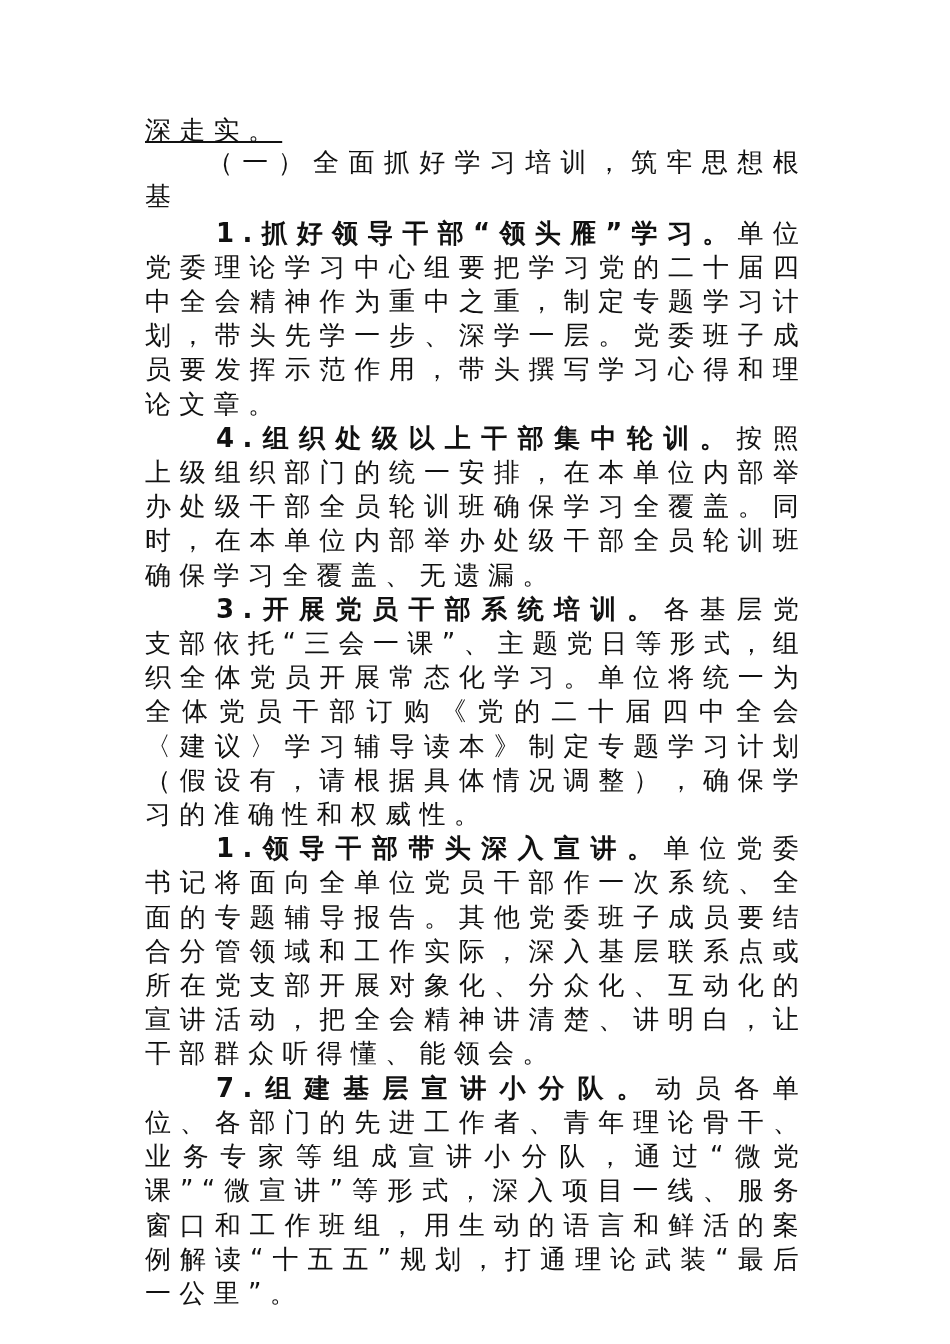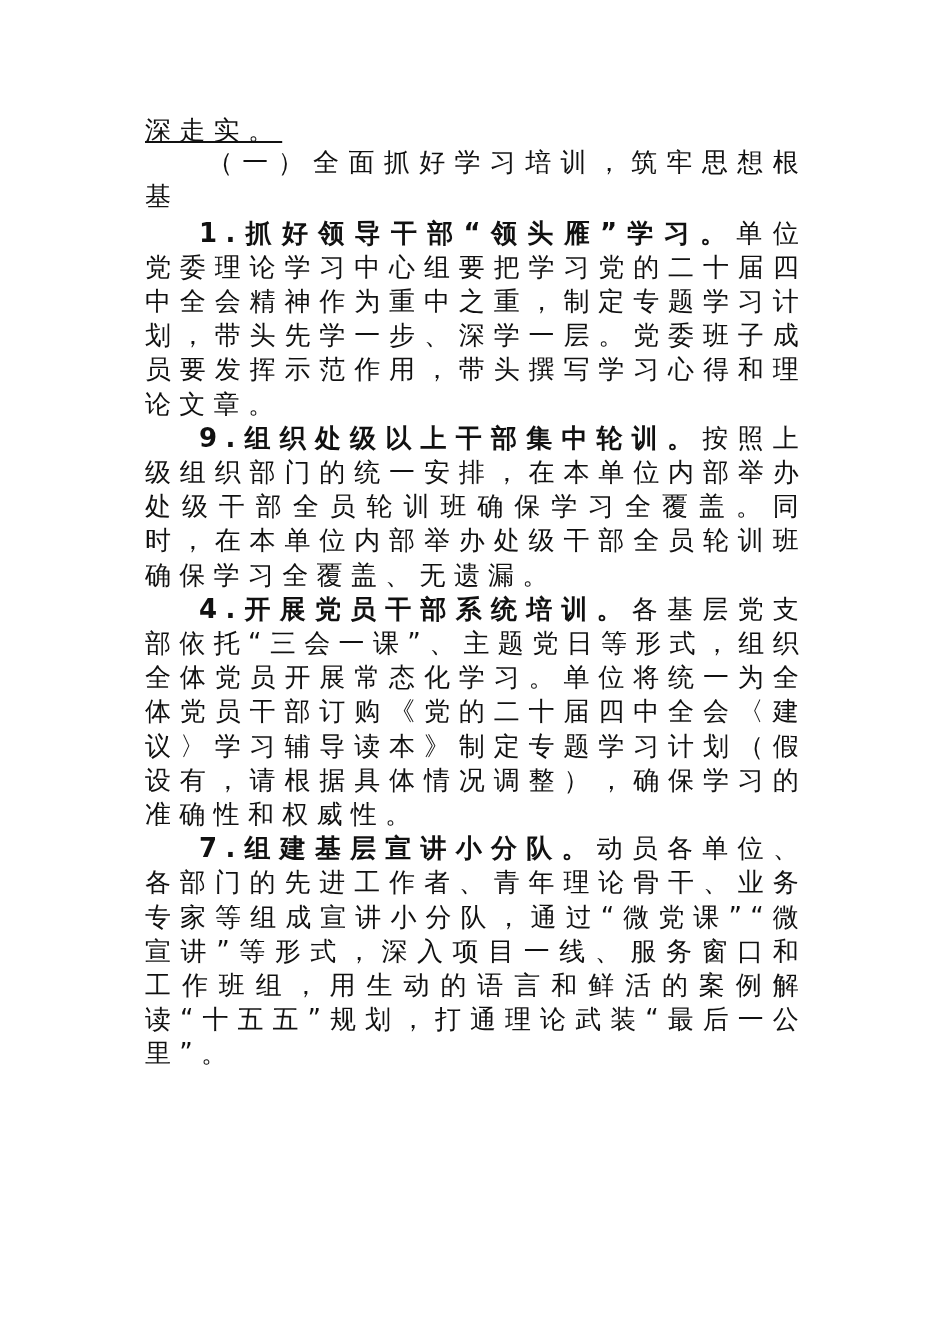--- a/index.html
+++ b/index.html
@@ -33,37 +33,39 @@
     }
     .indent {
       text-indent: 54px;
     }
     .section-heading {
       text-indent: 62px;
       font-family: Liberation Mono, monospace;
     }
     .lead {
       font-weight: bold;
+      margin-left: 17px;
     }
     .cont {
       text-indent: 0;
       text-decoration: underline;
     }
   </style>
 </head>
 <body>
 
 <div class="page">
   <p class="cont"><span>深走实。</span></p>
 
   <p class="section-heading"><span>（一）全面抓好学习培训，筑牢思想根基</span></p>
 
   <p class="indent"><span class="lead">1.抓好领导干部“领头雁”学习。</span><span>单位党委理论学习中心组要把学习党的二十届四中全会精神作为重中之重，制定专题学习计划，带头先学一步、深学一层。党委班子成员要发挥示范作用，带头撰写学习心得和理论文章。</span></p>
 
-  <p class="indent"><span class="lead">9.组织处级以上干部集中轮训。</span><span>按照上级组织部门的统一安排，在本单位内部举办处级干部全员轮训班确保学习全覆盖。同时，在本单位内部举办处级干部全员轮训班确保学习全覆盖、无遗漏。</span></p>
+  <p class="indent"><span class="lead">4.组织处级以上干部集中轮训。</span><span>按照上级组织部门的统一安排，在本单位内部举办处级干部全员轮训班确保学习全覆盖。同时，在本单位内部举办处级干部全员轮训班确保学习全覆盖、无遗漏。</span></p>
 
-  <p class="indent"><span class="lead">4.开展党员干部系统培训。</span><span>各基层党支部依托“三会一课”、主题党日等形式，组织全体党员开展常态化学习。单位将统一为全体党员干部订购《党的二十届四中全会〈建议〉学习辅导读本》制定专题学习计划（假设有，请根据具体情况调整），确保学习的准确性和权威性。</span></p>
+  <p class="indent"><span class="lead">3.开展党员干部系统培训。</span><span>各基层党支部依托“三会一课”、主题党日等形式，组织全体党员开展常态化学习。单位将统一为全体党员干部订购《党的二十届四中全会〈建议〉学习辅导读本》制定专题学习计划（假设有，请根据具体情况调整），确保学习的准确性和权威性。</span></p>
 
 
+  <p class="indent"><span class="lead">1.领导干部带头深入宣讲。</span><span>单位党委书记将面向全单位党员干部作一次系统、全面的专题辅导报告。其他党委班子成员要结合分管领域和工作实际，深入基层联系点或所在党支部开展对象化、分众化、互动化的宣讲活动，把全会精神讲清楚、讲明白，让干部群众听得懂、能领会。</span></p>
 
   <p class="indent"><span class="lead">7.组建基层宣讲小分队。</span><span>动员各单位、各部门的先进工作者、青年理论骨干、业务专家等组成宣讲小分队，通过“微党课”“微宣讲”等形式，深入项目一线、服务窗口和工作班组，用生动的语言和鲜活的案例解读“十五五”规划，打通理论武装“最后一公里”。</span></p>
 
 </div>
 
 </body></html>

